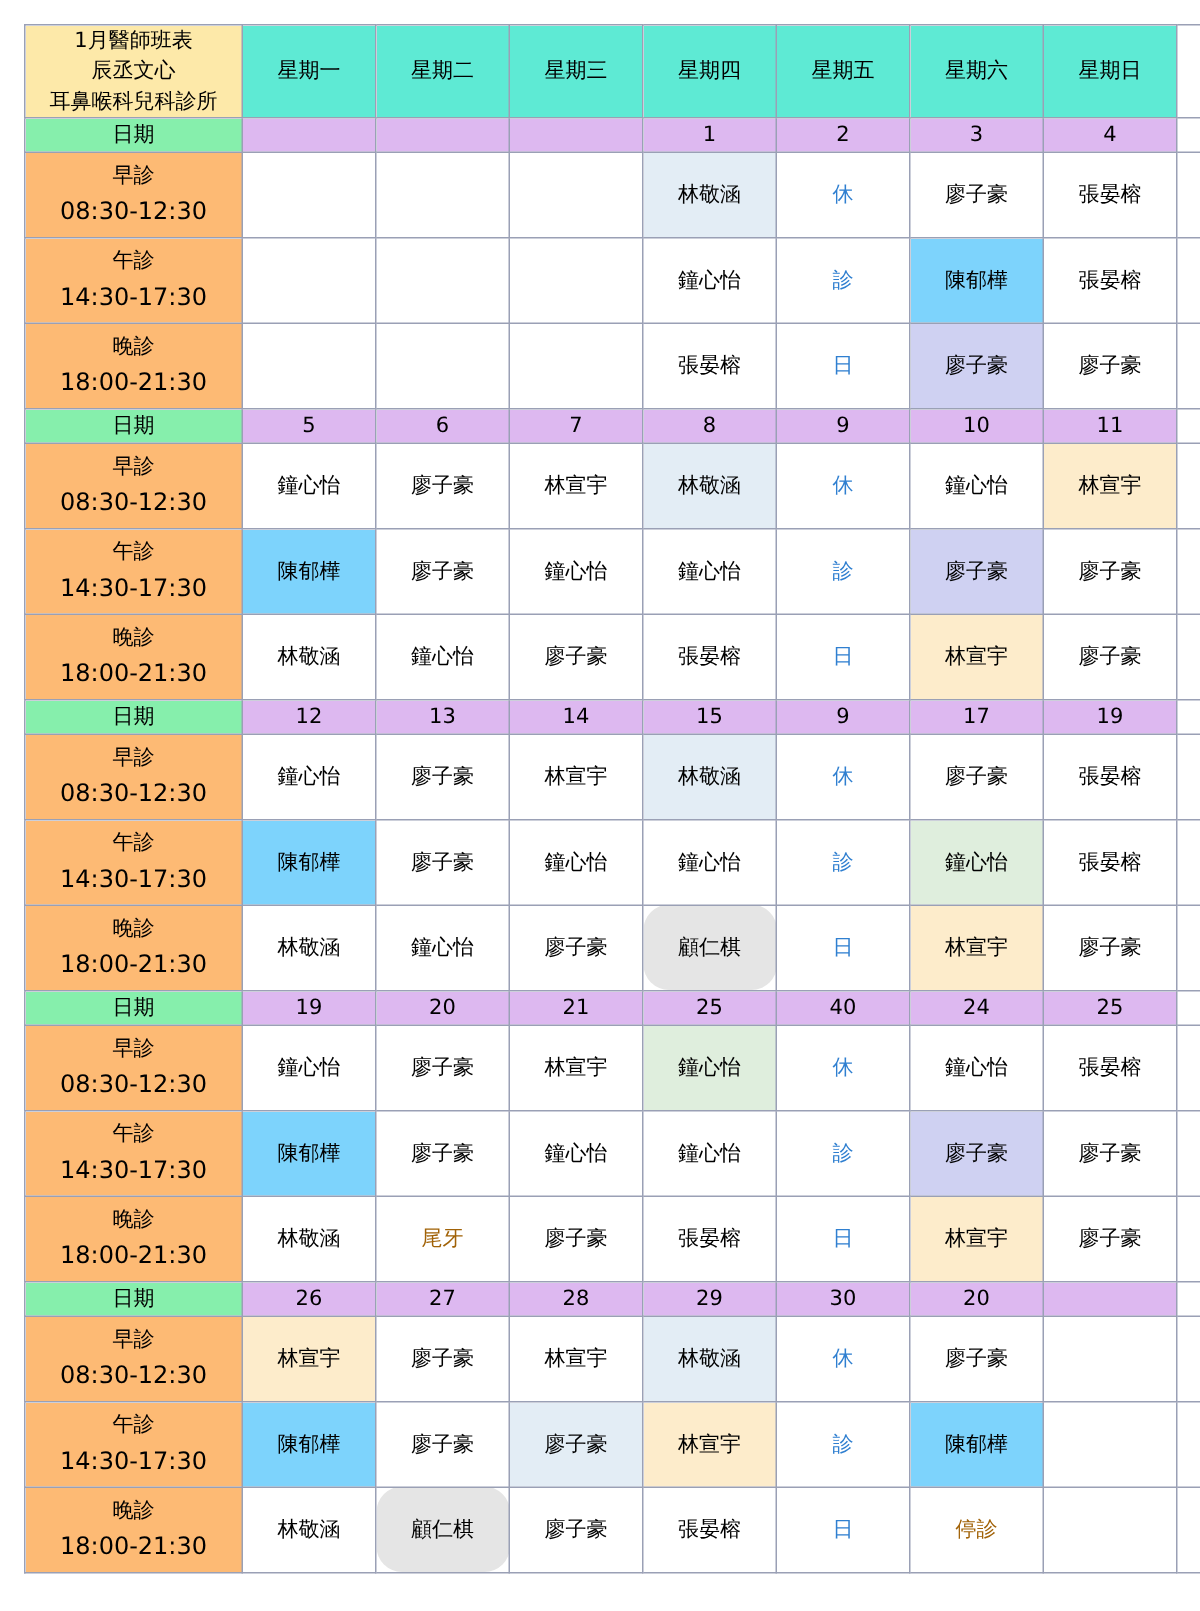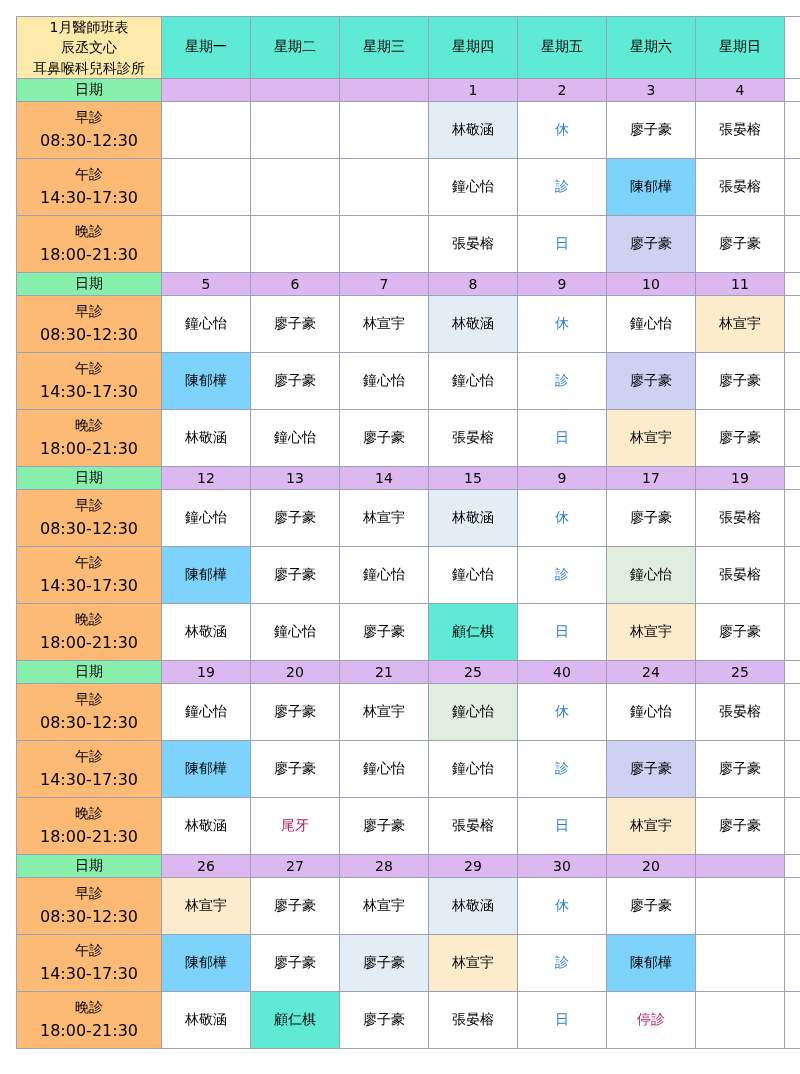--- a/index.html
+++ b/index.html
@@ -62,26 +62,26 @@
     line-height: 1.6;
     height: 56px;
   }
   .sess .s-name { display: block; }
   .sess .s-time { display: block; font-size: 16px; }
   
   .cell { background: #ffffff; height: 56px; }
   .cell.blank { background: #ffffff; }
   .cell.tint-blue { background: #e3edf5; }
   .cell.tint-pink { background: #7dd3fc; }
-  .cell.tint-pink-strong { background: #5eead4; }
+  .cell.tint-pink-strong { background: #e5e5e5; border-radius: 17px; }
   .cell.tint-yellow { background: #fdeccb; }
   .cell.tint-green { background: #dfeedd; }
   .cell.tint-lav { background: #cfd1f2; }
   .txt-blue { color: #2f7fd0; }
-  .txt-red { color: #be185d; }
+  .txt-red { color: #a16207; }
   td.edge { background: #ffffff; }
 </style>
 </head>
 <body>
 
 <table class="schedule">
   <colgroup>
     <col class="c0">
       <col class="cd">
       <col class="cd">

